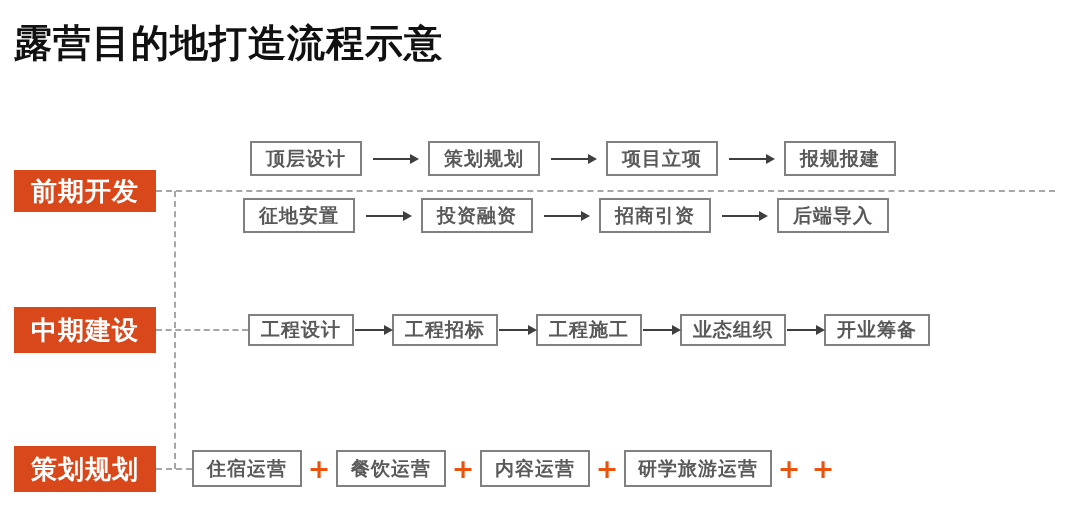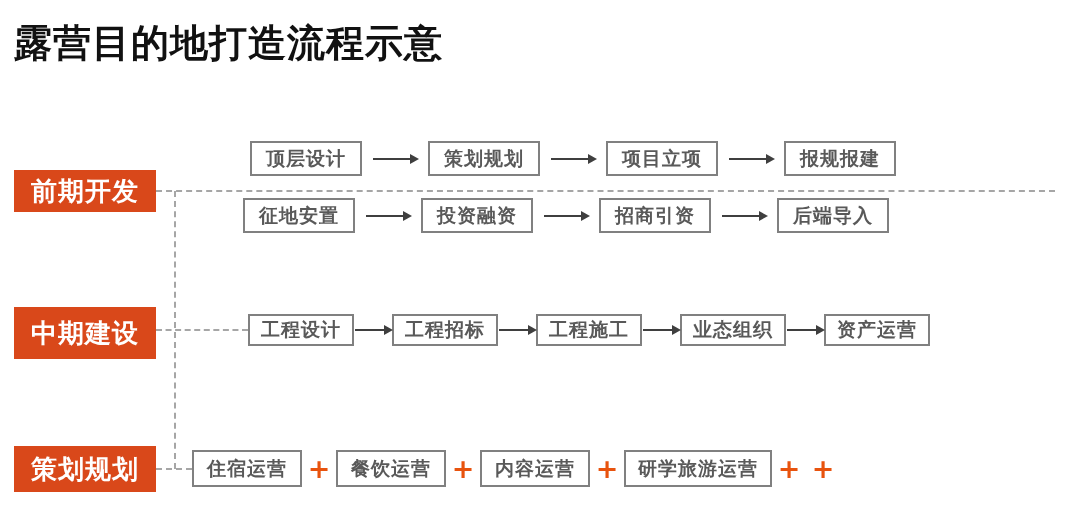--- a/index.html
+++ b/index.html
@@ -21,21 +21,21 @@
 
   .phase-label {
     position:absolute; left:14px; width:142px;
     background:var(--accent,#d9481a);
     color:#ffffff; font-weight:bold; font-size:26px;
     display:flex; align-items:center; justify-content:center;
     letter-spacing:1px;
     z-index:3;
   }
   .pl-1 { top:170px; height:42px; }
-  .pl-2 { top:307px; height:52px; }
+  .pl-2 { top:307px; height:46px; }
   .pl-3 { top:446px; height:46px; }
 
   .dash-h {
     position:absolute; height:0;
     border-top:2px dashed var(--dash,#a6a6a6);
     z-index:1;
   }
   .dash-v {
     position:absolute; width:0;
     border-left:2px dashed var(--dash,#a6a6a6);
@@ -154,21 +154,21 @@
         <i></i>
       </span>
       <div class="pbox">工程施工</div>
       <span class="arrow tight">
         <i></i>
       </span>
       <div class="pbox">业态组织</div>
       <span class="arrow tight">
         <i></i>
       </span>
-      <div class="pbox">资产运营</div>
+      <div class="pbox">开业筹备</div>
     </div>
   <div class="prow r-4">
       <div class="pbox">住宿运营</div>
       <span class="plus">+</span>
       <div class="pbox">餐饮运营</div>
       <span class="plus">+</span>
       <div class="pbox">内容运营</div>
       <span class="plus">+</span>
       <div class="pbox">研学旅游运营</div>
       <span class="plus">+</span>

